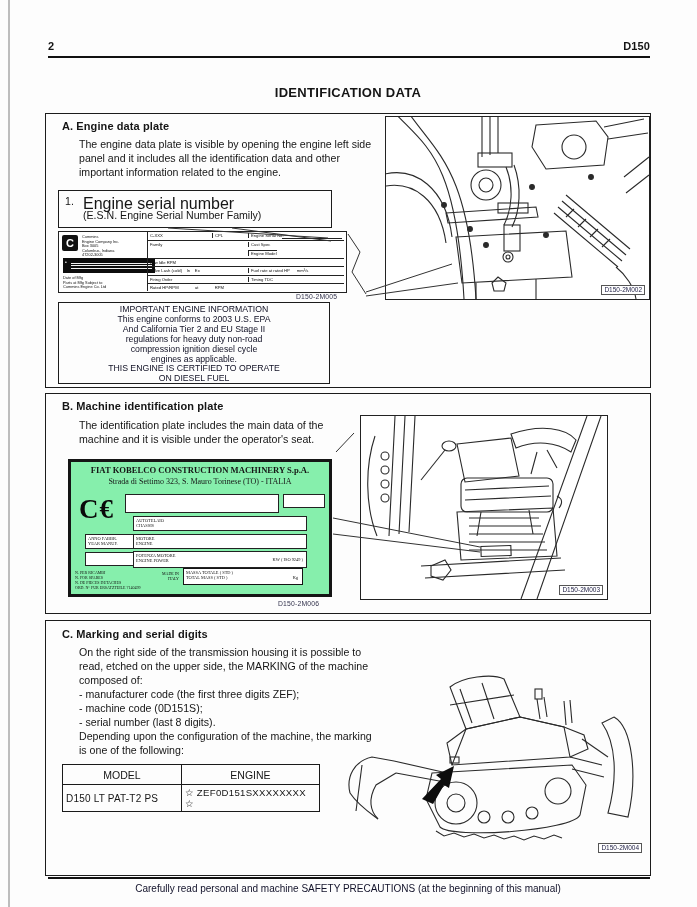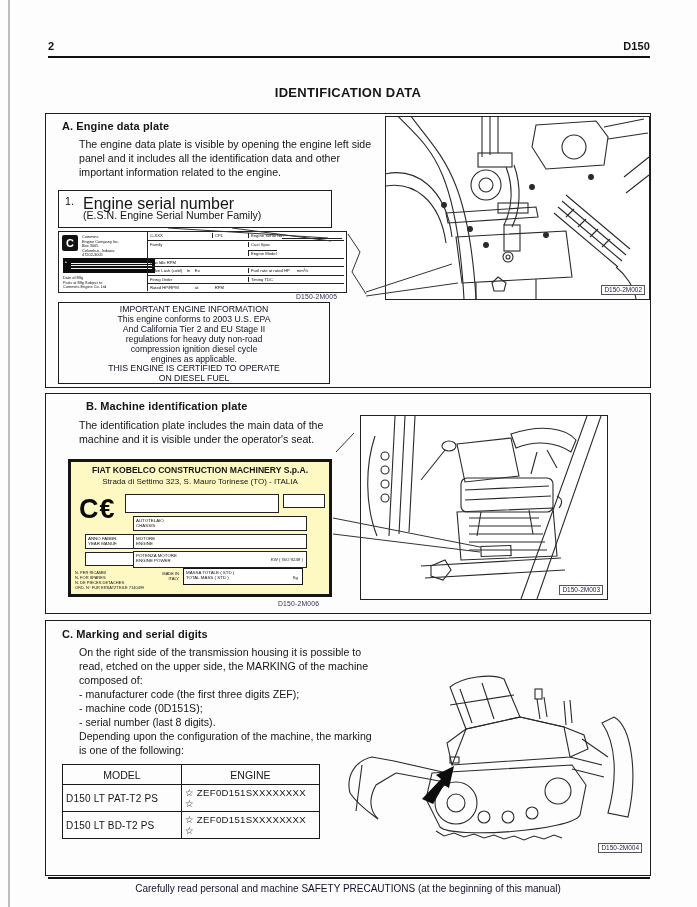--- a/index.html
+++ b/index.html
@@ -143,25 +143,25 @@
         <path d="M238,60 L263,40 M240,76 L263,58"></path>
         <path d="M230,150 C240,158 248,170 250,182"></path>
         <path d="M112,160 l8,6 l-2,8 l-10,0 l-2,-8 Z"></path>
       </g>
     </svg>
     <div class="figlabel" style="position:absolute;right:4px;bottom:4px;">D150-2M002</div>
   </div>
 
   <div class="abs secbox" style="left:45px;top:393px;width:604px;height:219px;"></div>
 
-  <div class="abs h" style="left:62px;top:400px;margin-left:24px;">B. Machine identification plate</div>
+  <div class="abs h" style="left:62px;top:400px;">B. Machine identification plate</div>
   <div class="abs body-txt pre" style="left:62px;top:418px;width:340px;">The identification plate includes the main data of the
 machine and it is visible under the operator's seat.</div>
 
-  <div class="abs" style="left:68px;top:459px;width:264px;height:138px;border:3px solid #151515;background:#fef9c3;box-sizing:border-box;">
+  <div class="abs" style="left:68px;top:459px;width:264px;height:138px;border:3px solid #151515;background:#86efac;box-sizing:border-box;font-family:Liberation Serif, serif;">
     <div class="abs" style="left:0;top:3px;width:258px;text-align:center;font-weight:bold;font-size:8.6px;">FIAT KOBELCO CONSTRUCTION MACHINERY S.p.A.</div>
     <div class="abs" style="left:0;top:15px;width:258px;text-align:center;font-size:8px;">Strada di Settimo 323, S. Mauro Torinese (TO) - ITALIA</div>
     <div class="abs" style="left:8px;top:32px;font-size:27px;font-weight:bold;letter-spacing:1px;color:#0a0a0a;">C€</div>
     <div class="tinybox" style="left:54px;top:32px;width:152px;height:17px;"></div>
     <div class="tinybox" style="left:212px;top:32px;width:40px;height:12px;"></div>
     <div class="tinybox" style="left:62px;top:54px;width:172px;height:13px;">
       <div class="tinylbl" style="padding:1px 2px;">AUTOTELAIO
 CHASSIS</div>
     </div>
     <div class="tinybox" style="left:14px;top:72px;width:52px;height:13px;">
@@ -235,24 +235,20 @@
 
   <div class="abs" style="left:62px;top:764px;">
     <table class="mark">
       <tbody>
           <tr>
         <th style="width:112px;">MODEL</th>
         <th>ENGINE</th>
       </tr>
       <tr>
         <td class="model">D150 LT PAT-T2 PS</td>
-        <td class="marking">☆ ZEF0D151SXXXXXXXX ☆</td>
-      </tr>
-      <tr>
-        <td class="model">D150 LT BD-T2 PS</td>
         <td class="marking">☆ ZEF0D151SXXXXXXXX ☆</td>
       </tr>
     </tbody>
       </table>
   </div>
 
   <div class="abs" style="left:332px;top:665px;width:320px;height:202px;">
     <svg class="lineart" width="320" height="202" viewBox="0 0 320 202">
       <g stroke="#2a2a2a" fill="none" stroke-width="1.1">
         <path d="M118,22 C130,12 160,8 172,14 L188,52 L134,64 Z"></path>

